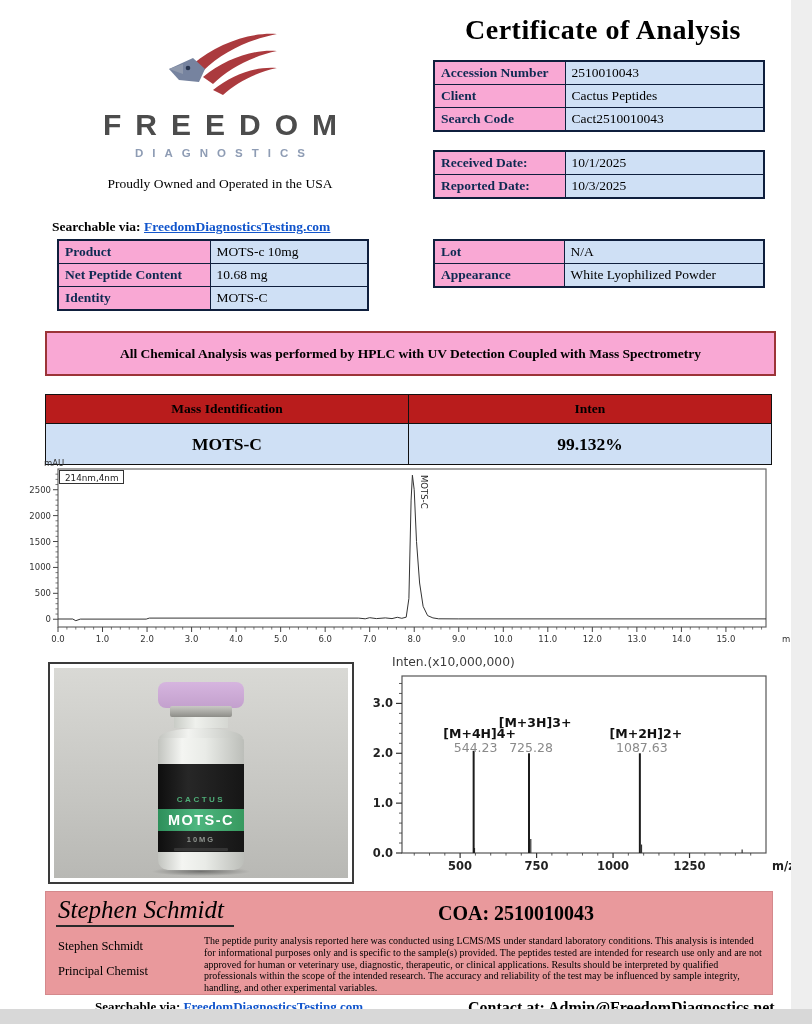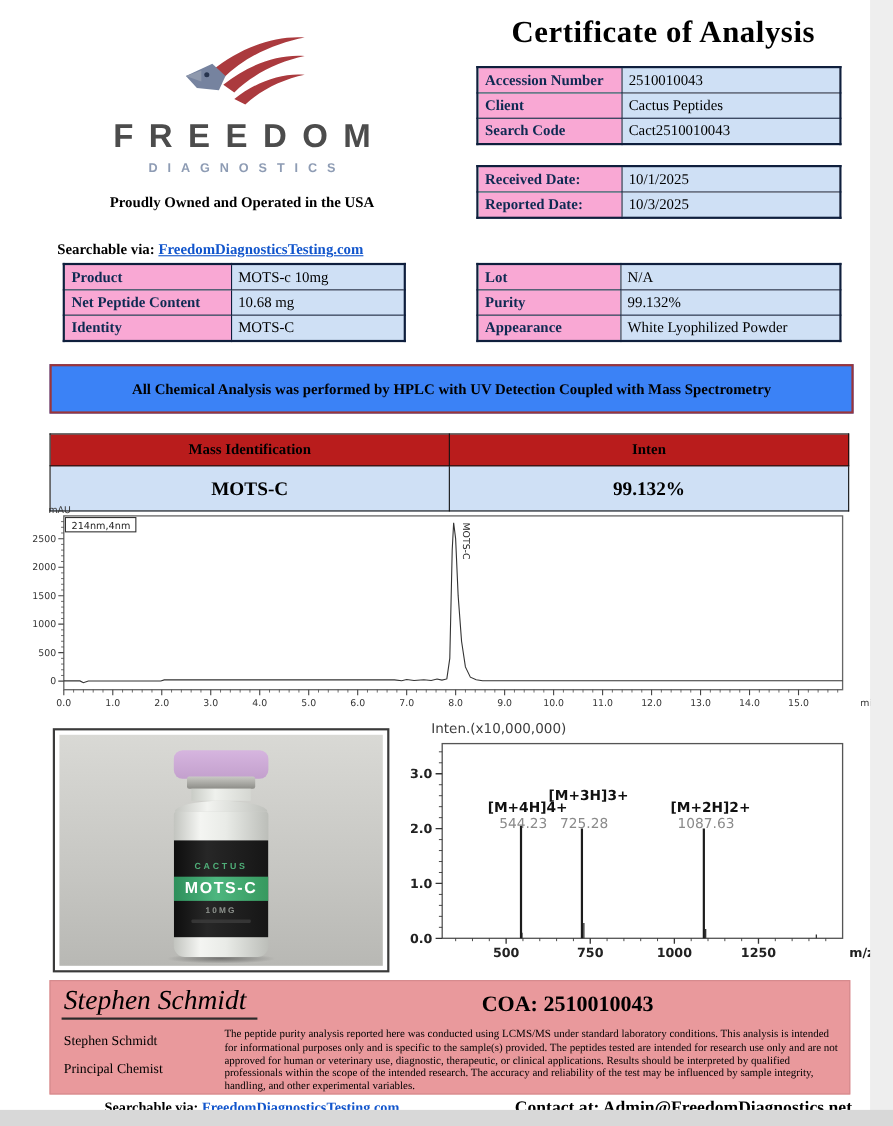--- a/index.html
+++ b/index.html
@@ -8,41 +8,41 @@
   .edge-right{position:absolute;left:791px;top:0;width:21px;height:1024px;background:#eeeeee;}
   .edge-bottom{position:absolute;left:0;top:1009px;width:812px;height:15px;background:#d8d8d8;}
 
   
   .logo-block{position:absolute;left:52px;top:24px;width:336px;text-align:center;}
   .logo-eagle{display:block;margin:0 auto;}
   .logo-brand{font-family:"Liberation Sans",sans-serif;font-weight:bold;font-size:30px;
               color:#4c4c4c;letter-spacing:14px;padding-left:14px;margin-top:2px;}
   .logo-sub{font-family:"Liberation Sans",sans-serif;font-weight:bold;font-size:11.5px;
             color:#8e9cb4;letter-spacing:9px;padding-left:9px;margin-top:5px;}
-  .tagline{font-weight:bold;font-size:13.5px;margin-top:17px;}
+  .tagline{font-weight:normal;font-size:13.5px;margin-top:17px;}
   .search-line{position:absolute;left:52px;top:219px;font-weight:bold;font-size:13.5px;}
   .link{color:#1155cc;text-decoration:underline;cursor:pointer;}
 
   
   .doc-title{position:absolute;left:430px;top:14px;width:346px;text-align:center;
              font-weight:bold;font-size:28px;letter-spacing:.5px;}
 
   
   .info-table{border-collapse:collapse;table-layout:fixed;position:absolute;border:2px solid #0f1f3d;}
   .info-table td{border:1.4px solid #0f1f3d;font-size:13.5px;padding:1px 6px;height:20px;
                  overflow:hidden;white-space:nowrap;}
   .info-table td.lbl{background:#f9a8d4;font-weight:bold;color:#0e2a52;}
   .info-table td.val{background:#cfe0f5;}
   .tbl-accession{left:433px;top:60px;width:332px;}
   .tbl-dates{left:433px;top:150px;width:332px;}
   .tbl-product{left:57px;top:239px;width:312px;}
   .tbl-spec{left:433px;top:239px;width:332px;}
 
   
-  .banner{position:absolute;left:45px;top:331px;width:727px;height:41px;background:#3b82f6;
+  .banner{position:absolute;left:45px;top:331px;width:727px;height:41px;background:#f9a8d4;
           border:2px solid #9c3438;display:flex;align-items:center;justify-content:center;font-family:Liberation Serif, serif;}
   .banner span{font-weight:bold;font-size:13.5px;text-align:center;}
 
   
   .mass-table{position:absolute;left:45px;top:394px;width:727px;border-collapse:collapse;}
   .mass-table td{border:1.6px solid #111;text-align:center;}
   .mass-table .hdr td{background:#b91c1c;font-weight:bold;font-size:13.5px;height:26px;}
   .mass-table .res td{background:#cfe0f5;font-weight:bold;font-size:17.5px;height:38px;}
 
   
@@ -62,21 +62,21 @@
   .vial-neck{width:54px;height:11px;margin:0 auto;
              background:linear-gradient(90deg,#c9ccc6,#eff1ed 40%,#d5d7d2);}
   .vial-shoulder{width:84px;height:10px;margin:0 auto;border-radius:50% 50% 0 0/100% 100% 0 0;
              background:linear-gradient(90deg,#c4c6c1,#f2f3f0 35%,#dfe1dd 60%,#bfc1bc);}
   .vial-body{width:86px;height:132px;margin:0 auto;position:relative;overflow:hidden;
              border-radius:3px 3px 10px 10px;
              background:linear-gradient(90deg,#c2c4bf,#f4f5f2 28%,#e9ebe7 55%,#bcbeb9);}
   .vial-label{position:absolute;left:0;right:0;top:26px;height:88px;
               background:linear-gradient(90deg,#0e0e0e,#272727 35%,#161616);
               display:flex;flex-direction:column;align-items:center;}
-  .vial-brand{margin-top:19px;color:#4fae78;font:bold 8px "Liberation Sans",sans-serif;letter-spacing:2.5px;}
+  .vial-brand{margin-top:31px;color:#4fae78;font:bold 8px "Liberation Sans",sans-serif;letter-spacing:2.5px;}
   .vial-band{margin-top:5px;width:100%;height:22px;display:flex;align-items:center;justify-content:center;
              background:linear-gradient(90deg,#2e8f5b,#4db67f 45%,#37995f);
              color:#fff;font:bold 14.5px "Liberation Sans",sans-serif;letter-spacing:1.5px;}
   .vial-dose{margin-top:4px;color:#8f948f;font:bold 7.5px "Liberation Sans",sans-serif;letter-spacing:2px;}
   .vial-fine{margin-top:4px;width:54px;height:3px;background:#3c3c3c;border-radius:1px;opacity:.8;}
   .vial-shadow{width:100px;height:9px;margin:-3px auto 0;
                background:radial-gradient(ellipse at center,rgba(0,0,0,.38),rgba(0,0,0,0) 70%);}
 
   
   .sig-block{position:absolute;left:45px;top:891px;width:728px;height:104px;background:#e9999c;
@@ -179,24 +179,20 @@
 
   <table class="info-table tbl-spec">
     <colgroup>
         <col style="width:130px">
         <col>
       </colgroup>
     <tbody>
         <tr>
           <td class="lbl">Lot</td>
           <td class="val">N/A</td>
-        </tr>
-    <tr>
-          <td class="lbl">Purity</td>
-          <td class="val">99.132%</td>
         </tr>
     <tr>
           <td class="lbl">Appearance</td>
           <td class="val">White Lyophilized Powder</td>
         </tr>
   </tbody>
     </table>
 
   <div class="banner">
     <span>All Chemical Analysis was performed by HPLC with UV Detection Coupled with Mass Spectrometry</span>

